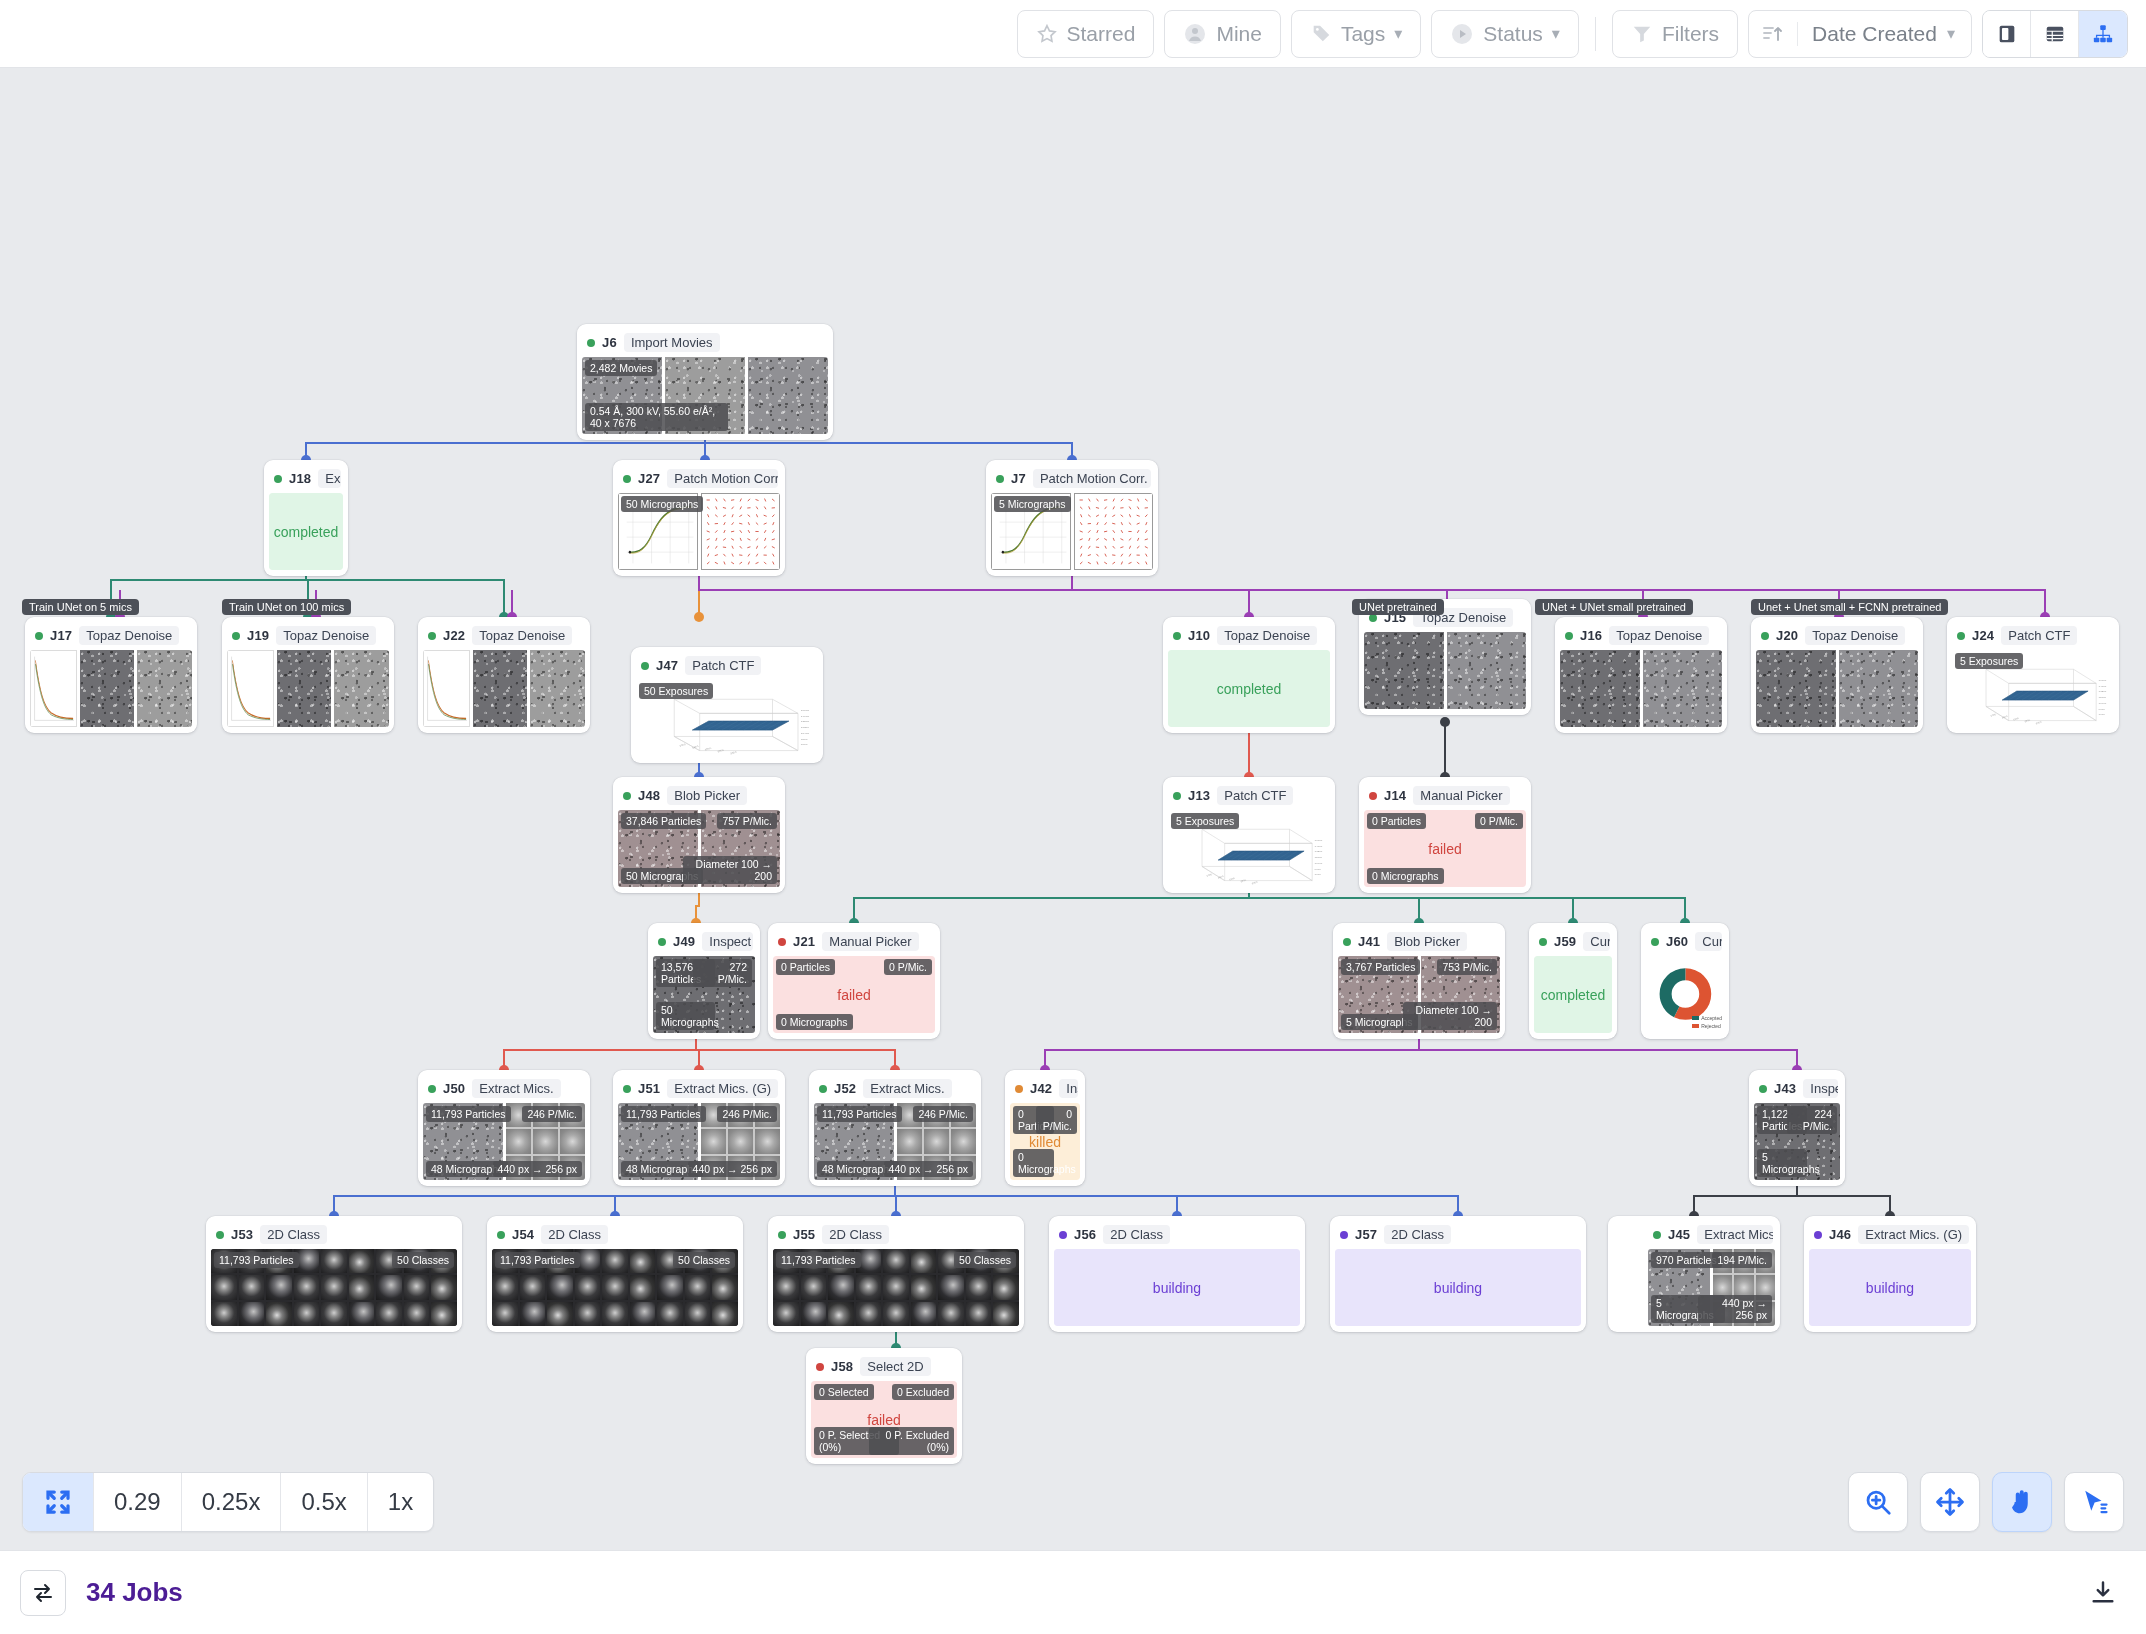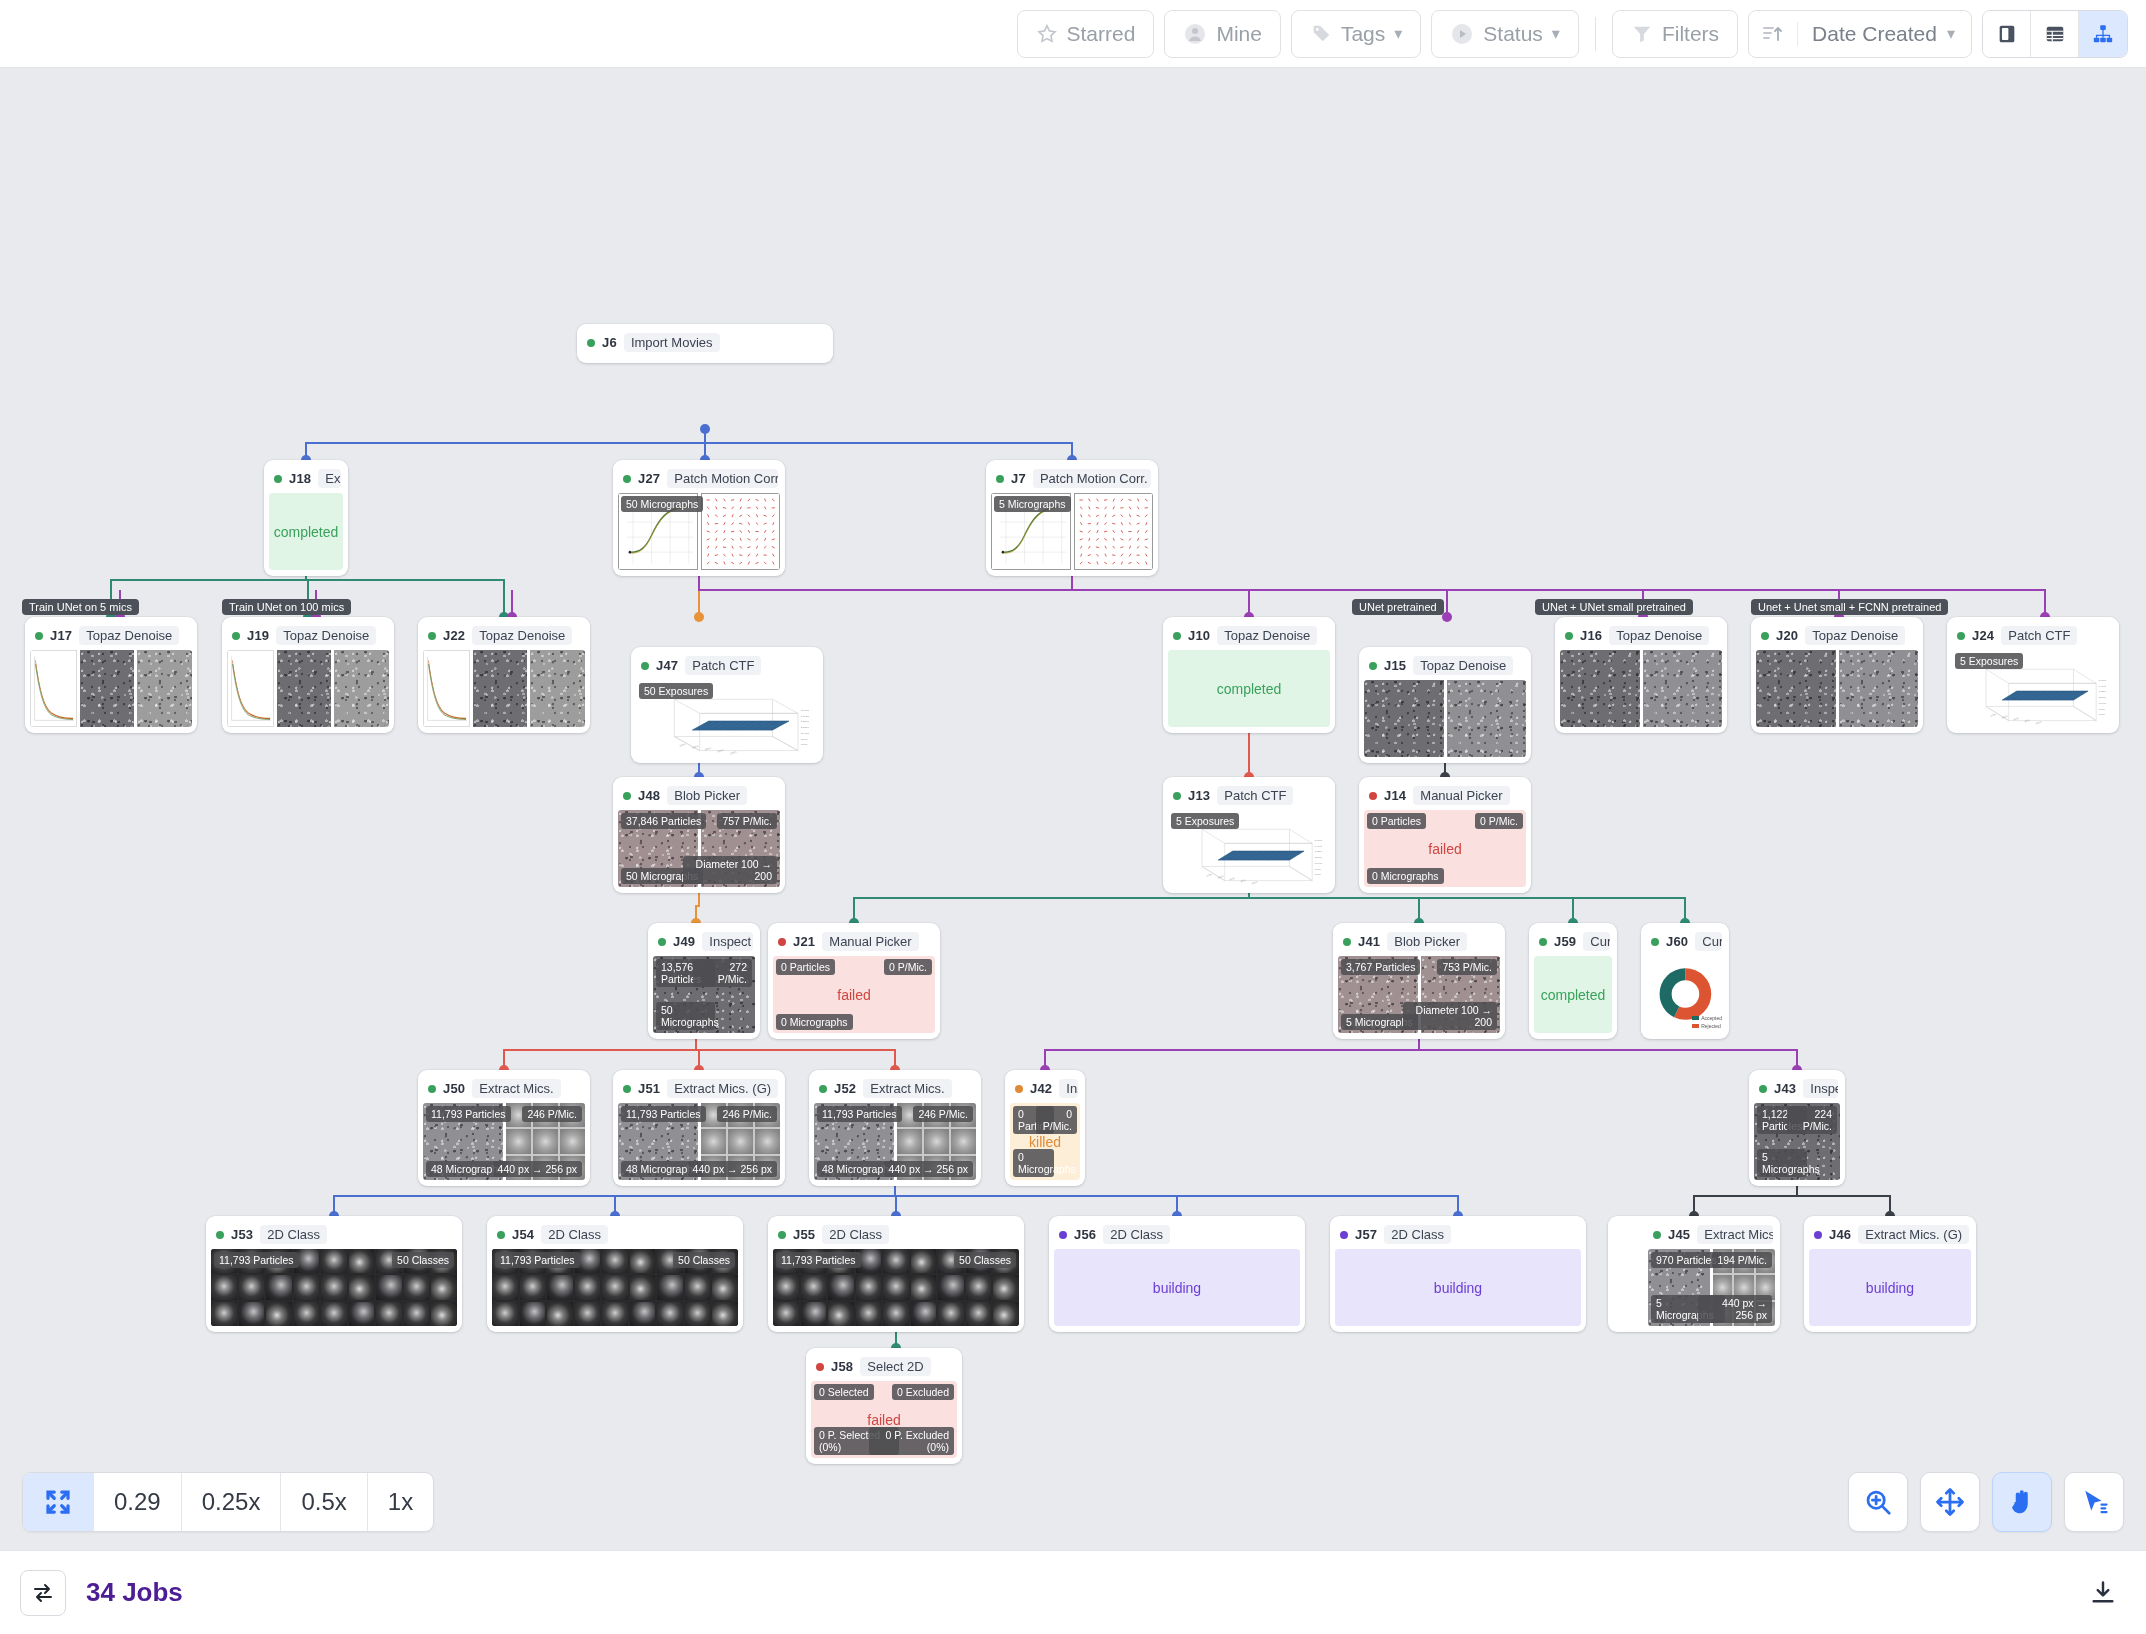--- a/index.html
+++ b/index.html
@@ -346,20 +346,31 @@
       <div class="elabel" style="left: 1352px; top: 531px;">UNet pretrained</div>
       <div class="elabel" style="left: 1535px; top: 531px;">UNet + UNet small pretrained</div>
       <div class="elabel" style="left: 1751px; top: 531px;">Unet + Unet small + FCNN pretrained</div>
     </div>
   <div id="node-layer">
       <div class="node" style="left: 577px; top: 256px; width: 256px;">
     <div class="node-head">
       <span class="dot" style="background:#39a15b"></span>
       <span class="jid">J6</span>
       <span class="jtype">Import Movies</span>
+    </div>
+    <div class="body" style="height:77px">
+      <div class="imgrow">
+            <div class="mic grain" style="flex:1;height:100%"></div>
+            <div class="mic lite" style="flex:1;height:100%"></div>
+            <div class="mic grain" style="flex:1;height:100%"></div>
+          </div>
+      <div class="tag t-tl">2,482 Movies</div>
+
+      <div class="tag t-bl">0.54 Å, 300 kV, 55.60 e/Å², 40 x 7676</div>
+
     </div>
       </div>
       <div class="node" style="left: 264px; top: 392px; width: 84px;">
     <div class="node-head">
       <span class="dot" style="background:#39a15b"></span>
       <span class="jid">J18</span>
       <span class="jtype">Exposure Sets</span>
     </div>
     <div class="body" style="height:77px">
       <div class="status-body" style="width:100%;height:100%;background:#e0f5e6;color:#39a15b">completed</div>
@@ -709,21 +720,21 @@
     <div class="node-head">
       <span class="dot" style="background:#39a15b"></span>
       <span class="jid">J10</span>
       <span class="jtype">Topaz Denoise</span>
     </div>
     <div class="body" style="height:77px">
       <div class="status-body" style="width:100%;height:100%;background:#e0f5e6;color:#39a15b">completed</div>
 
     </div>
       </div>
-      <div class="node" style="left: 1359px; top: 579px; width: 172px;">
+      <div class="node" style="left: 1359px; top: 531px; width: 172px;">
     <div class="node-head">
       <span class="dot" style="background:#39a15b"></span>
       <span class="jid">J15</span>
       <span class="jtype">Topaz Denoise</span>
     </div>
     <div class="body" style="height:77px">
       <div class="imgrow">
             <div class="mic dark" style="flex:1;height:100%"></div>
             <div class="mic grain" style="flex:1;height:100%"></div>
           </div>

